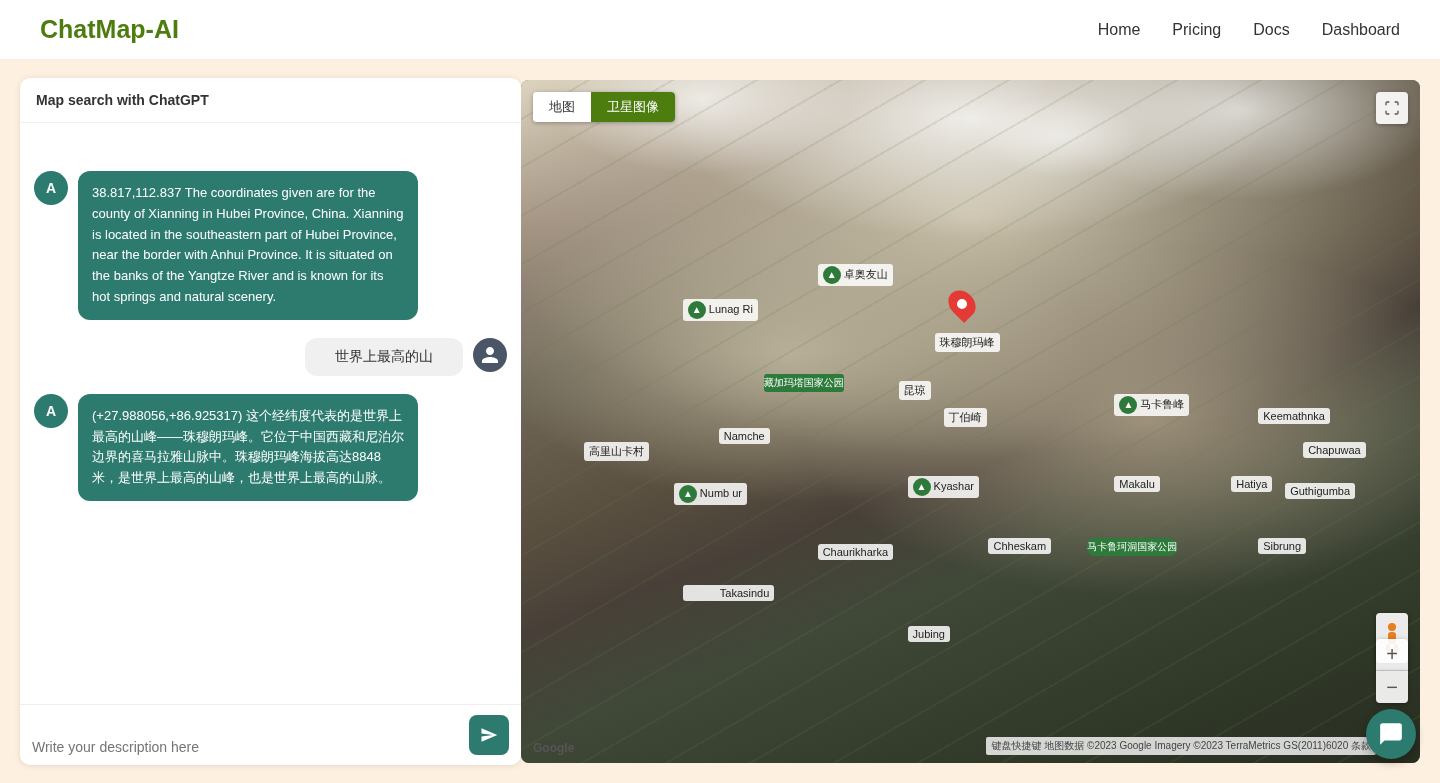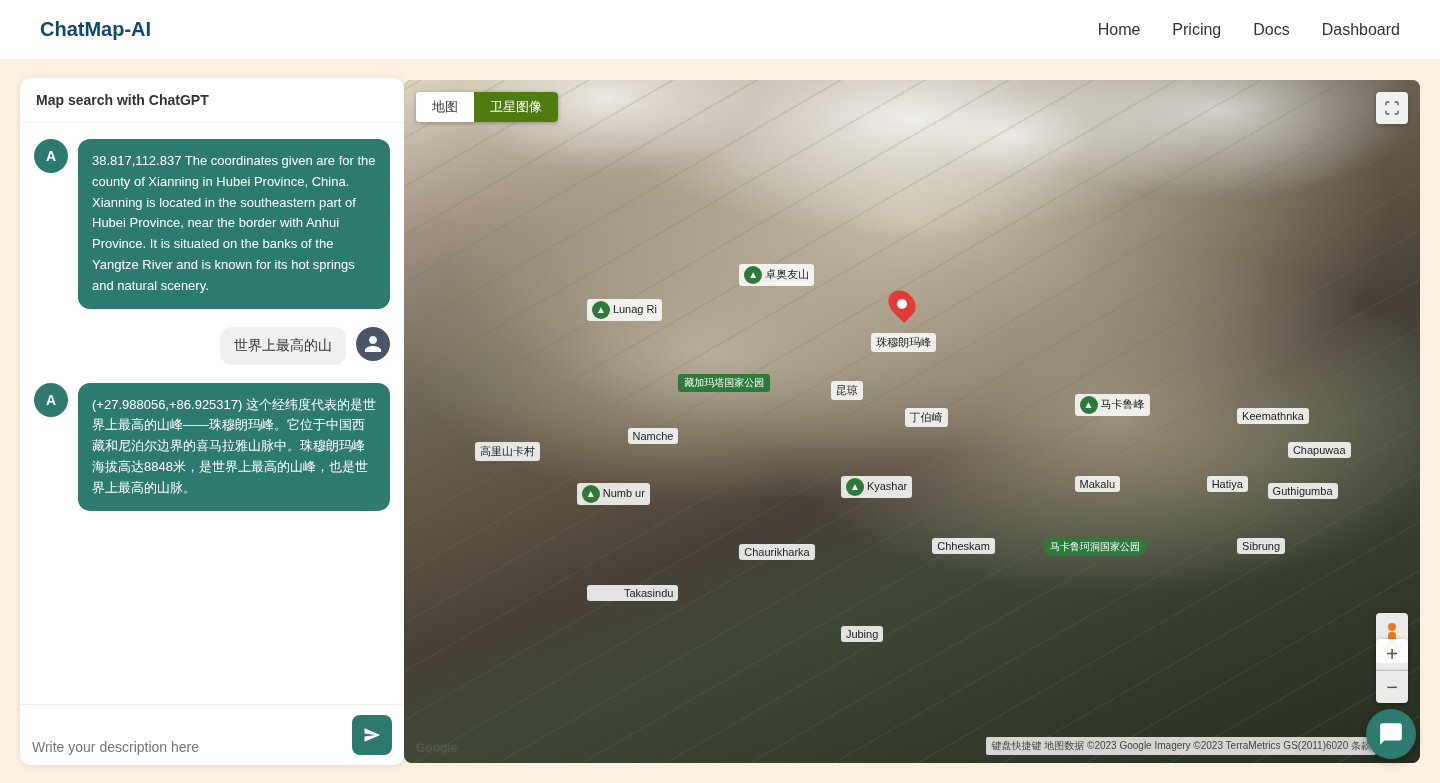--- a/index.html
+++ b/index.html
@@ -15,23 +15,23 @@
     .header {
       display: flex;
       align-items: center;
       justify-content: space-between;
       padding: 0 40px;
       height: 60px;
       background-color: #fff;
       border-bottom: 1px solid #eee;
     }
     .logo {
-      font-size: 20px;
+      font-size: 25px;
       font-weight: 700;
-      color: #0c4a6e;
+      color: #4d7c0f;
     }
     .nav {
       display: flex;
       gap: 32px;
       align-items: center;
     }
     .nav-item {
       font-size: 16px;
       color: #333;
       cursor: pointer;
@@ -92,21 +92,21 @@
       padding: 12px 14px;
       font-size: 13px;
       line-height: 1.6;
       max-width: 340px;
     }
 
     .user-bubble {
       background-color: #f0f0f0;
       color: #333;
       border-radius: 12px;
-      padding: 10px 14px;
+      padding: 10px 30px;
       font-size: 14px;
       max-width: 280px;
     }
     .send-btn {
       width: 40px;
       height: 40px;
       background-color: #2d7a6e;
       border: none;
       border-radius: 8px;
       cursor: pointer;
@@ -293,21 +293,21 @@
       padding: 2px 5px;
       font-size: 11px;
       font-weight: 500;
       color: #222;
       white-space: nowrap;
       z-index: 15;
     }
     .map-label-green {
       background: #2d7a3a;
       color: #fff;
-      padding: 2px 6px;
+      padding: 2px 0;
       border-radius: 3px;
       font-size: 10px;
     }
     .mountain-icon {
       display: inline-block;
       width: 18px;
       height: 18px;
       background: #2d7a3a;
       border-radius: 50%;
       text-align: center;
@@ -364,21 +364,22 @@
 
     
     .sidebar-wrapper {
       background: #fff;
       border-radius: 10px;
       margin: 18px 0 18px 20px;
       display: flex;
       flex-direction: column;
       box-shadow: 0 1px 6px rgba(0,0,0,0.1);
       overflow: hidden;
-      width: 384px;
+      width: 501px;
+      gap: 32px;
     }
     .sidebar-header {
       padding: 14px 16px;
       font-size: 14px;
       font-weight: 600;
       color: #333;
       border-bottom: 1px solid #f0f0f0;
     }
     .messages-scroll {
       flex: 1;
@@ -482,21 +483,21 @@
         <span class="mountain-icon">▲</span>卓奥友山
       </div>
       <div class="map-label" style="top:32%;left:18%;">
         <span class="mountain-icon">▲</span>Lunag Ri
       </div>
       <div class="map-label" style="top:37%;left:46%;">珠穆朗玛峰</div>
       <div class="map-label map-label-green" style="top:43%;left:27%;">藏加玛塔国家公园</div>
       <div class="map-label" style="top:44%;left:42%;">昆琼</div>
       <div class="map-label" style="top:53%;left:7%;">高里山卡村</div>
       <div class="map-label" style="top:51%;left:22%;">Namche</div>
-      <div class="map-label" style="top:48%;left:47%;margin-left:23px;">丁伯崎</div>
+      <div class="map-label" style="top:48%;left:47%;">丁伯崎</div>
       <div class="map-label" style="top:46%;left:66%;">
         <span class="mountain-icon">▲</span>马卡鲁峰
       </div>
       <div class="map-label" style="top:48%;left:82%;">Keemathnka</div>
       <div class="map-label" style="top:53%;left:87%;">Chapuwaa</div>
       <div class="map-label" style="top:59%;left:17%;">
         <span class="mountain-icon">▲</span>Numb ur
       </div>
       <div class="map-label" style="top:58%;left:43%;">
         <span class="mountain-icon">▲</span>Kyashar

